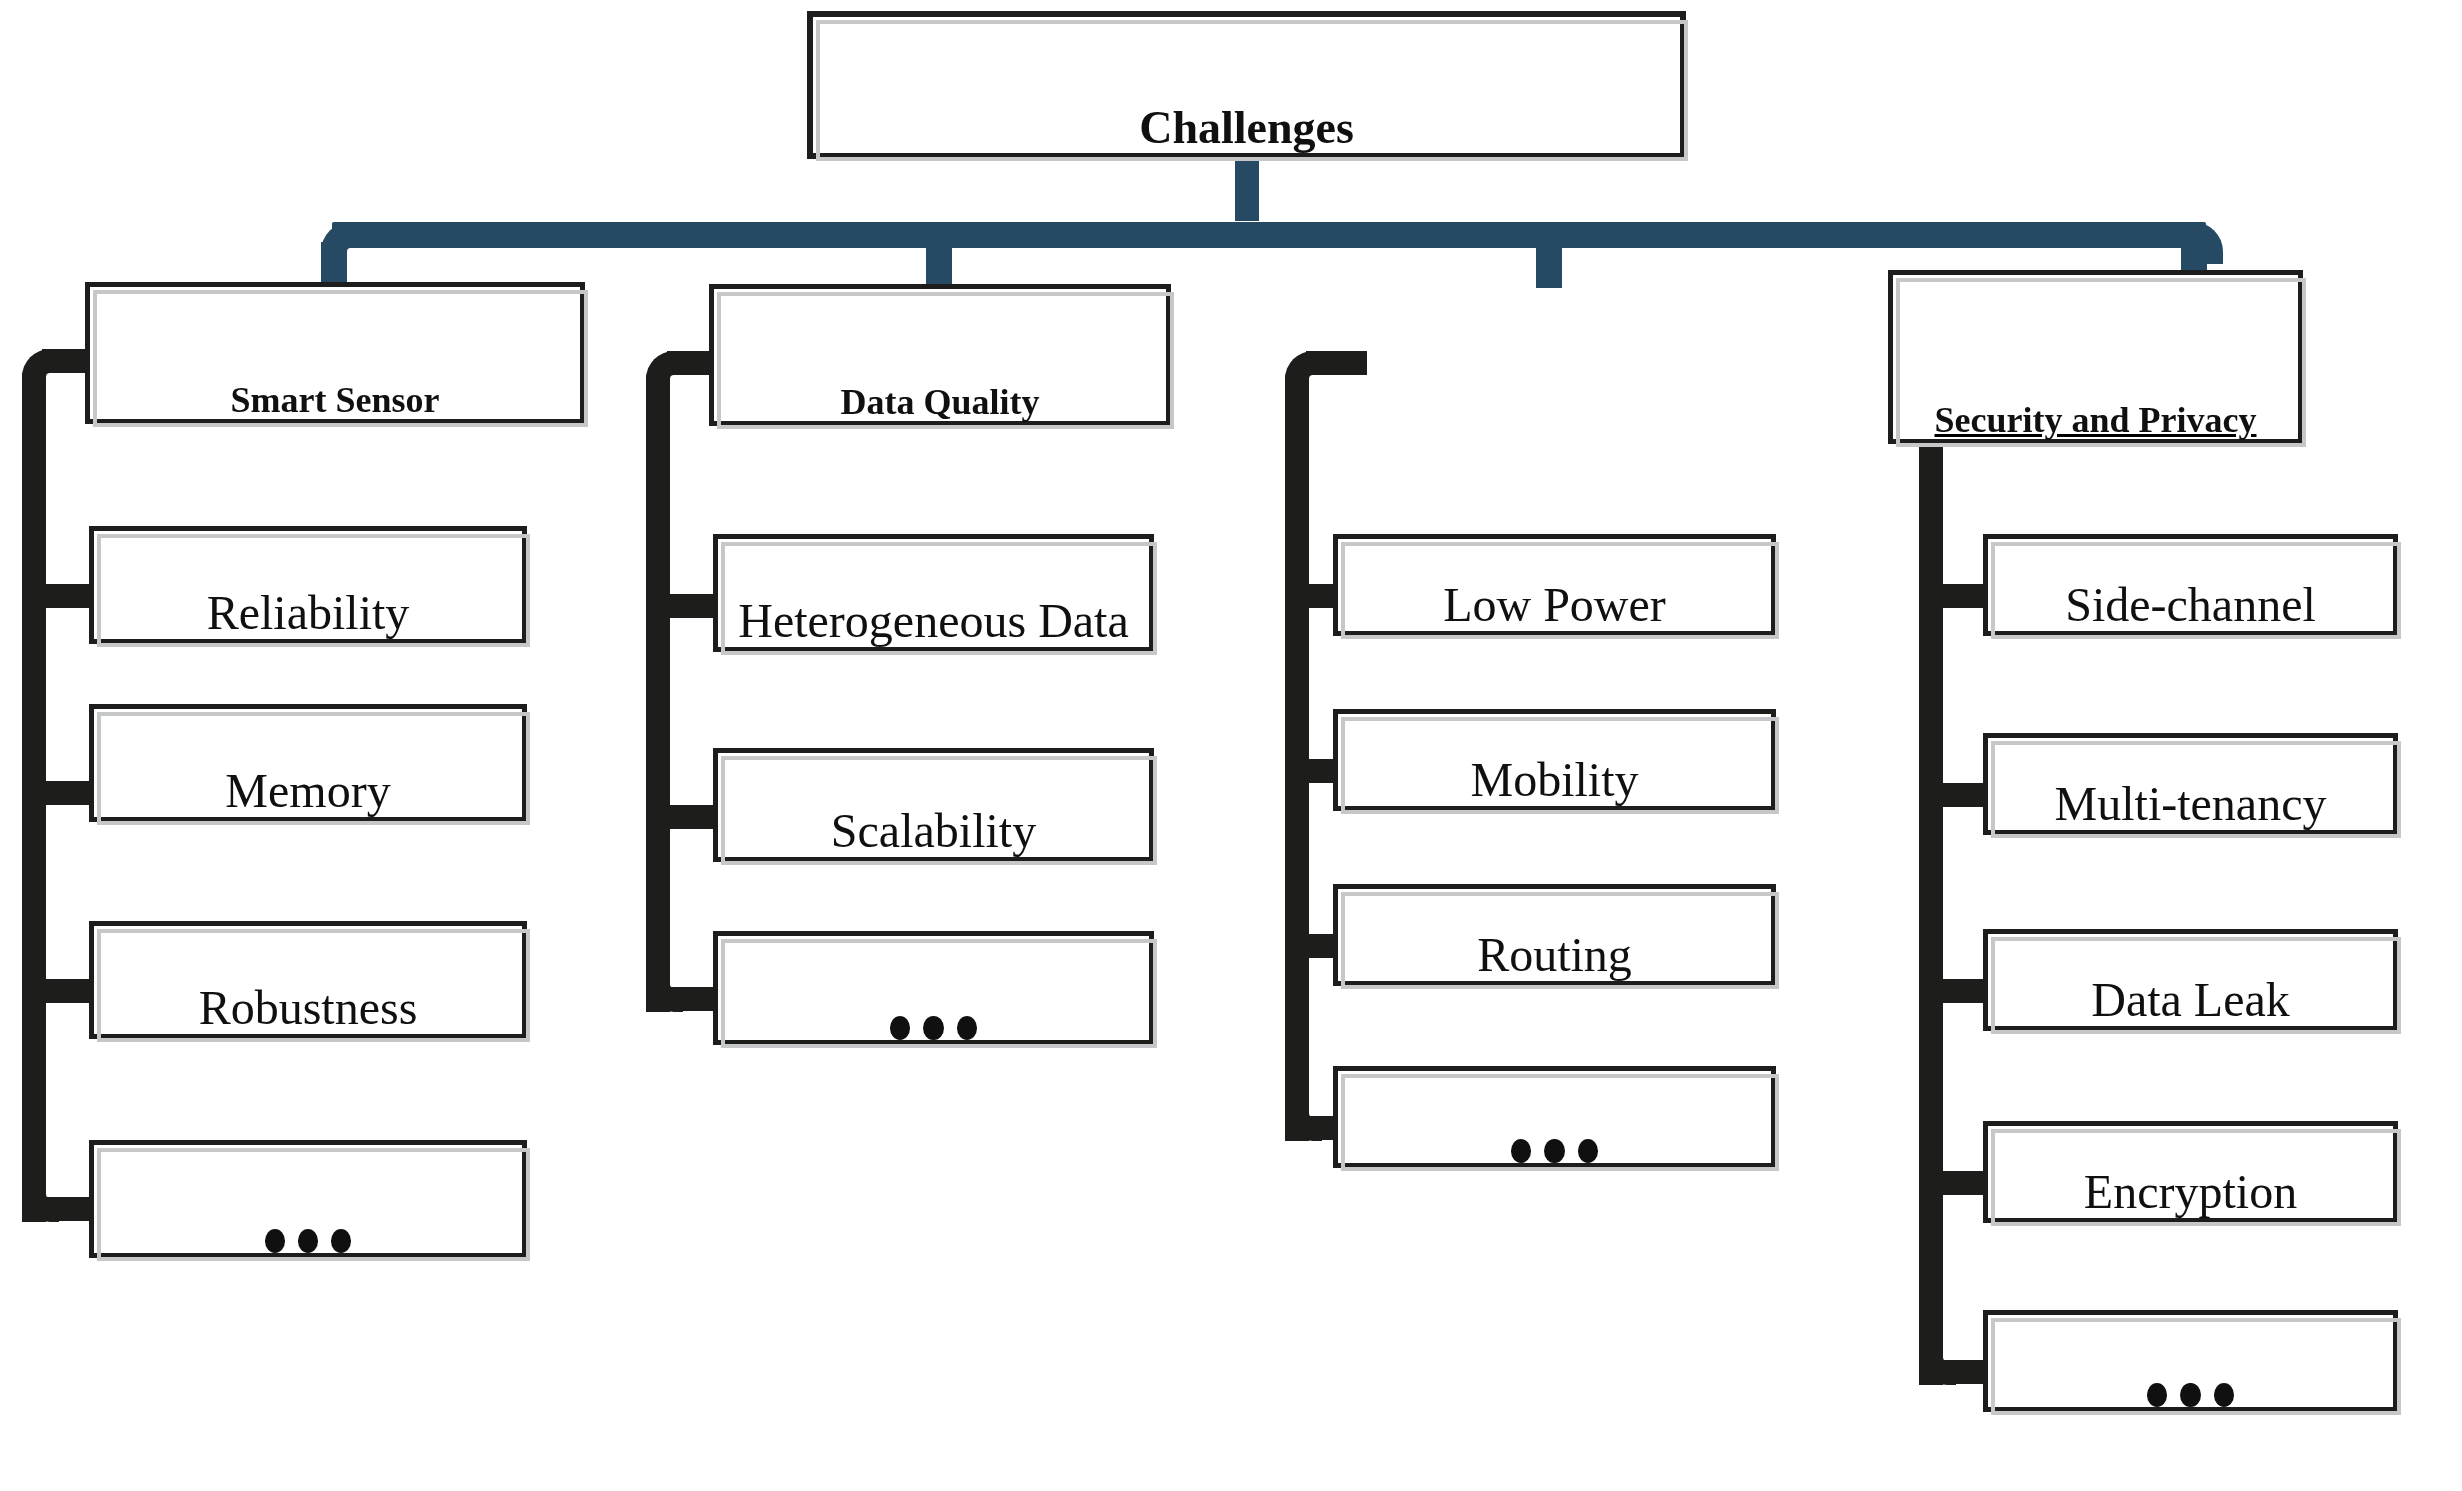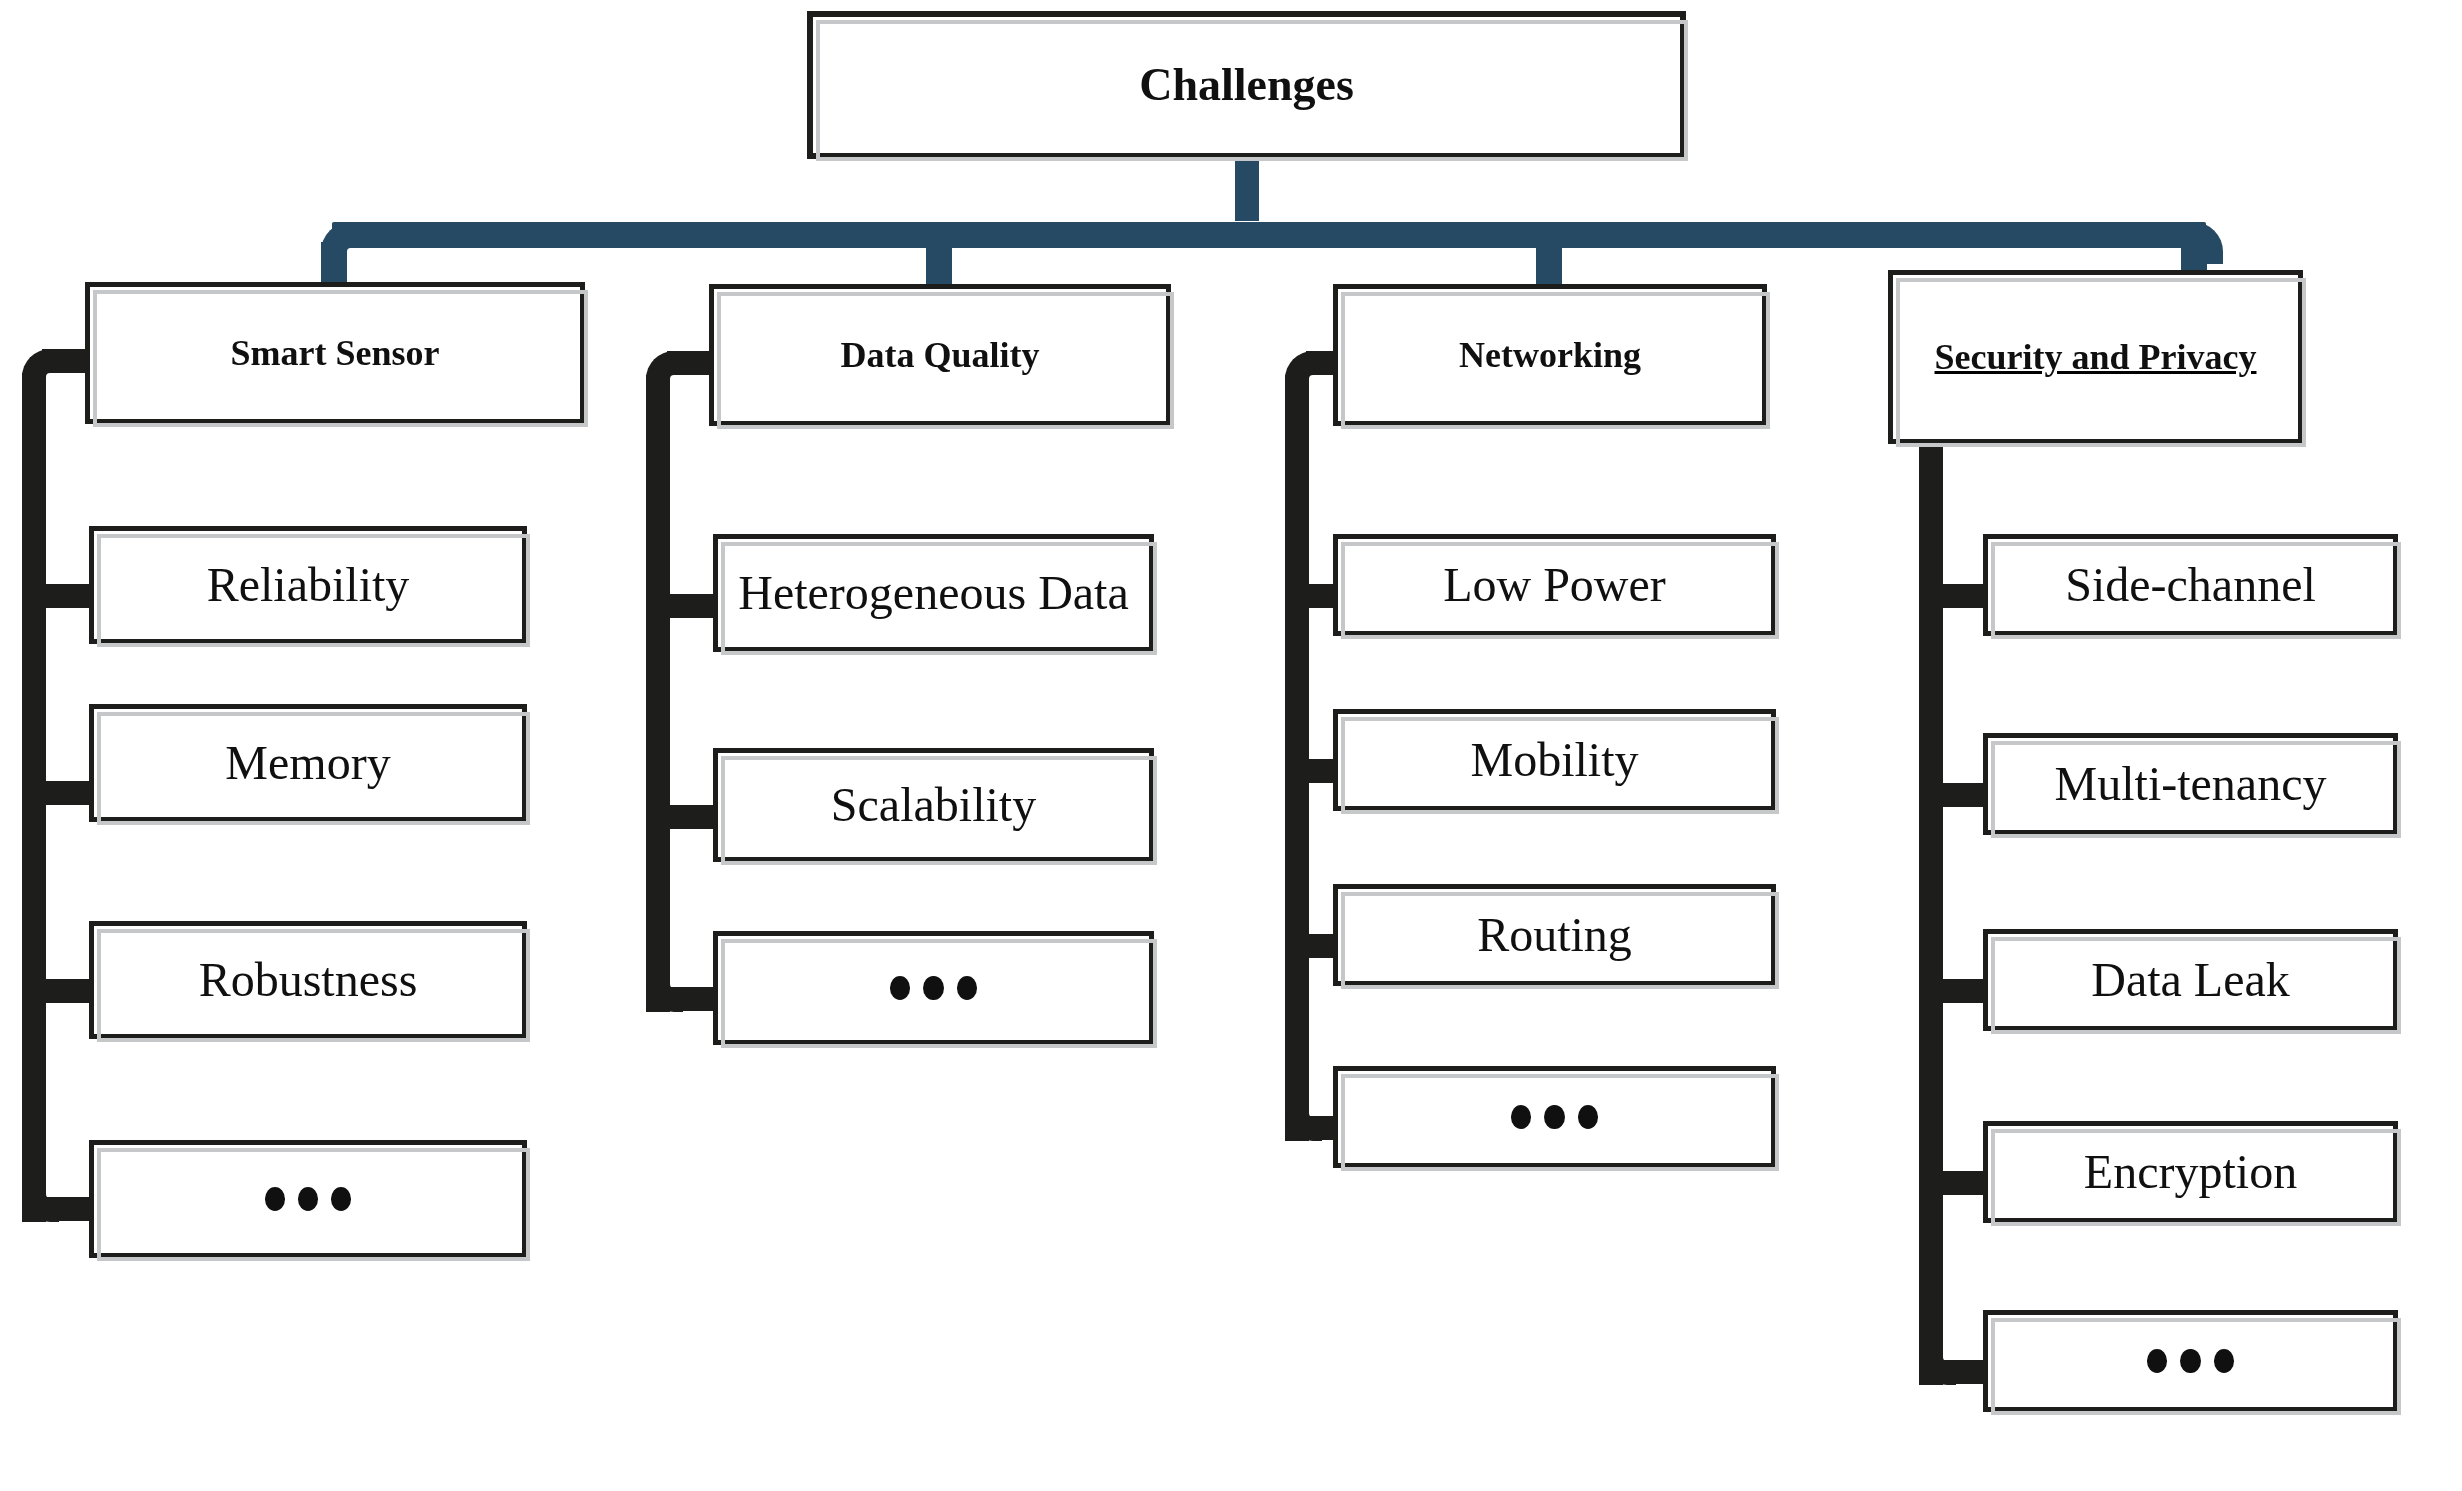--- a/index.html
+++ b/index.html
@@ -18,21 +18,21 @@
     overflow: hidden;
   }
 
   
   .node {
     position: absolute;
     box-sizing: border-box;
     background: #ffffff;
     border: 5.5px solid #1d1d1b;
     display: flex;
-    align-items: center;
+    align-items: flex-end;
     justify-content: center;
     text-align: center;
     z-index: 6;
   }
   .node::after {
     
     content: "";
     position: absolute;
     left: 2.8px;
     top: 2.8px;
@@ -228,23 +228,20 @@
   <div class="spine-cap-top" style="left:1285px; top:351px;"></div>
   <div class="spine" style="left:1285px; top:375px; height:766px;"></div>
   <div class="spine-cap-bot" style="left:1285px; top:1104px;"></div>
 
   <div class="stub" style="left:1306px; top:351px; width:61px;"></div>
   <div class="stub" style="left:1306px; top:584px; width:61px;"></div>
   <div class="stub" style="left:1306px; top:759px; width:61px;"></div>
   <div class="stub" style="left:1306px; top:934px; width:61px;"></div>
   <div class="stub" style="left:1306px; top:1116px; width:61px;"></div>
 
-  <div class="node header" style="left:1333px; top:284px; width:434px; height:142px;">
-    <span class="label">Networking</span>
-  </div>
 
   <div class="node leaf" style="left:1333px; top:709px; width:443px; height:102px;">
     <span class="label">Mobility</span>
   </div>
   <div class="node leaf" style="left:1333px; top:534px; width:443px; height:102px;">
     <span class="label">Low Power</span>
   </div>
   <div class="node leaf" style="left:1333px; top:884px; width:443px; height:102px;">
     <span class="label">Routing</span>
   </div>

